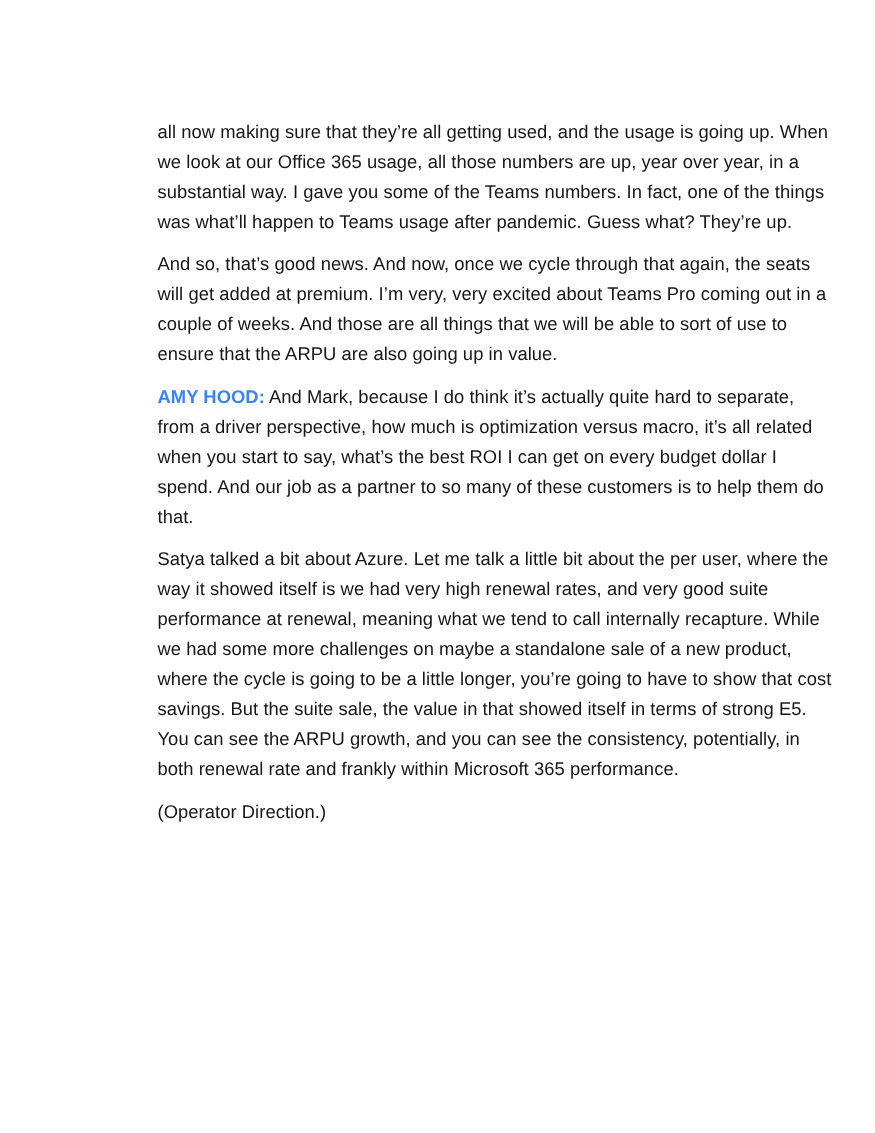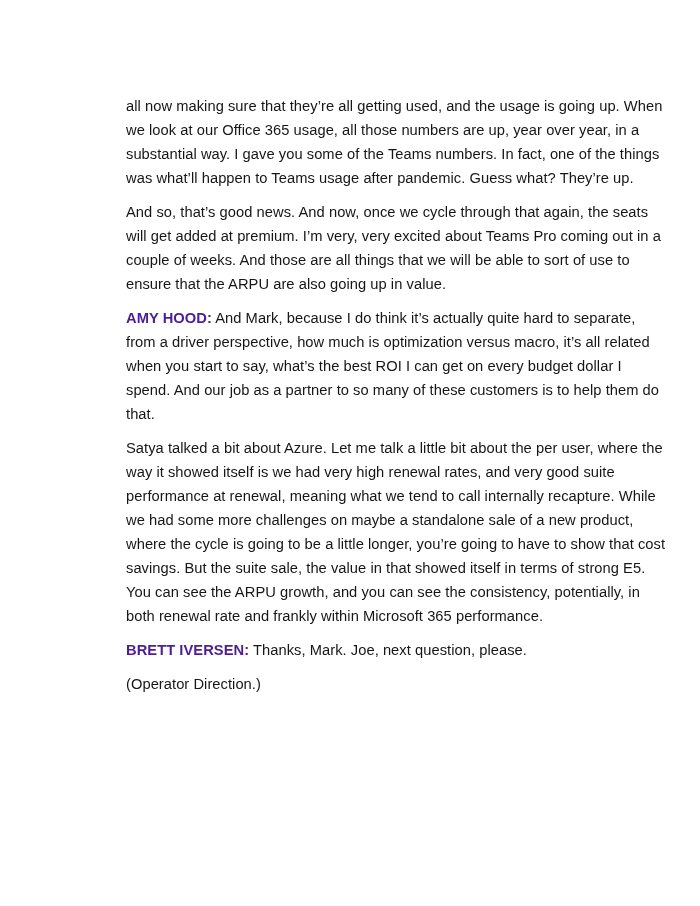--- a/index.html
+++ b/index.html
@@ -25,37 +25,36 @@
     line-height: 24px;
     letter-spacing: 0.05px;
     margin-left: 44px;
   }
   .para {
     margin: 0 0 10px 0;
     text-align: left;
   }
   .speaker {
     font-weight: 700;
-    color: #4c1d95;
+    color: #3b82f6;
   }
 </style>
 </head>
 <body>
 
 <main class="page">
   <article class="content">
 
     <p class="para"><strong class="speaker"></strong><span>all now making sure that they’re all getting used, and the usage is going up. When we look at our Office 365 usage, all those numbers are up, year over year, in a substantial way. I gave you some of the Teams numbers. In fact, one of the things was what’ll happen to Teams usage after pandemic. Guess what? They’re up.</span></p>
 
     <p class="para"><strong class="speaker"></strong><span>And so, that’s good news. And now, once we cycle through that again, the seats will get added at premium. I’m very, very excited about Teams Pro coming out in a couple of weeks. And those are all things that we will be able to sort of use to ensure that the ARPU are also going up in value.</span></p>
 
     <p class="para"><strong class="speaker">AMY HOOD:</strong><span> And Mark, because I do think it’s actually quite hard to separate, from a driver perspective, how much is optimization versus macro, it’s all related when you start to say, what’s the best ROI I can get on every budget dollar I spend. And our job as a partner to so many of these customers is to help them do that.</span></p>
 
     <p class="para"><strong class="speaker"></strong><span>Satya talked a bit about Azure. Let me talk a little bit about the per user, where the way it showed itself is we had very high renewal rates, and very good suite performance at renewal, meaning what we tend to call internally recapture. While we had some more challenges on maybe a standalone sale of a new product, where the cycle is going to be a little longer, you’re going to have to show that cost savings. But the suite sale, the value in that showed itself in terms of strong E5. You can see the ARPU growth, and you can see the consistency, potentially, in both renewal rate and frankly within Microsoft 365 performance.</span></p>
 
 
-    <p class="para"><strong class="speaker">BRETT IVERSEN:</strong><span> Thanks, Mark. Joe, next question, please.</span></p>
 
     <p class="para"><strong class="speaker"></strong><span>(Operator Direction.)</span></p>
 
 
   </article>
 </main>
 
 </body></html>

